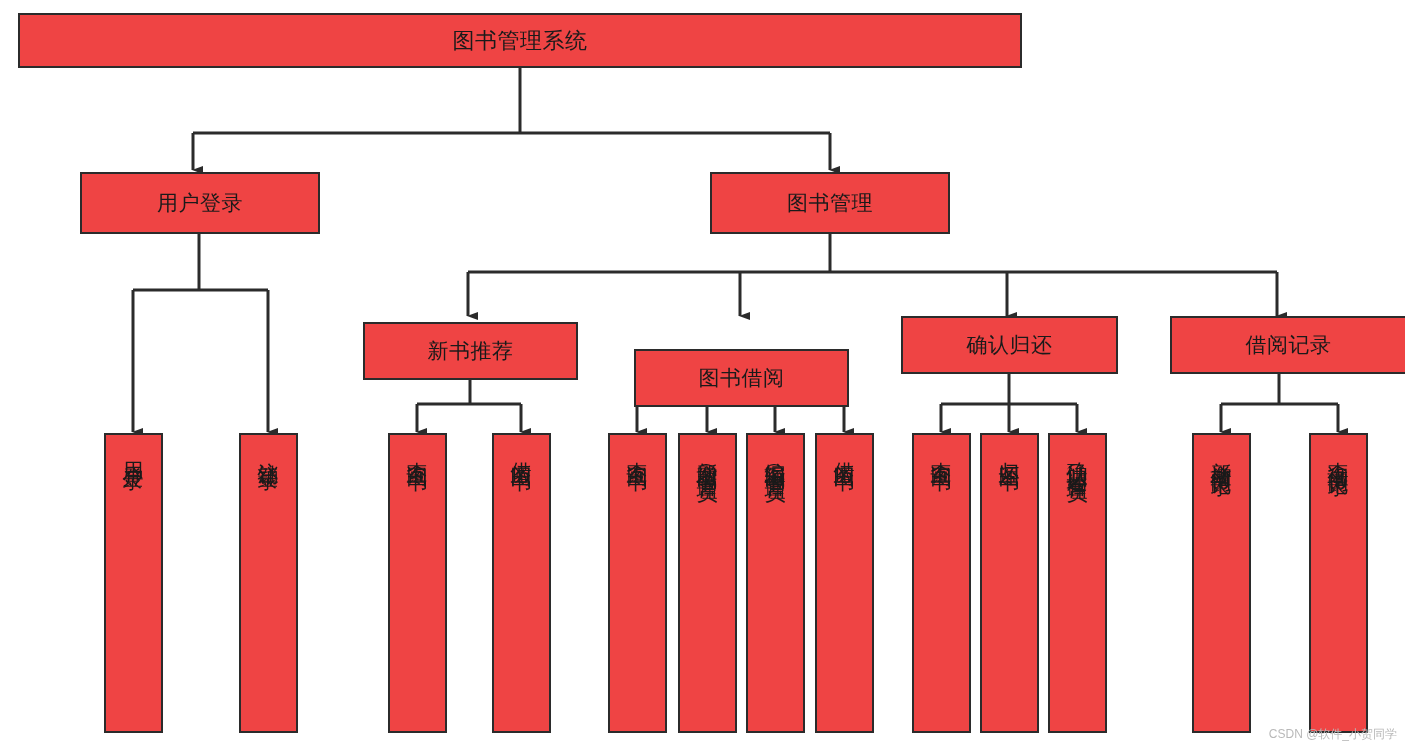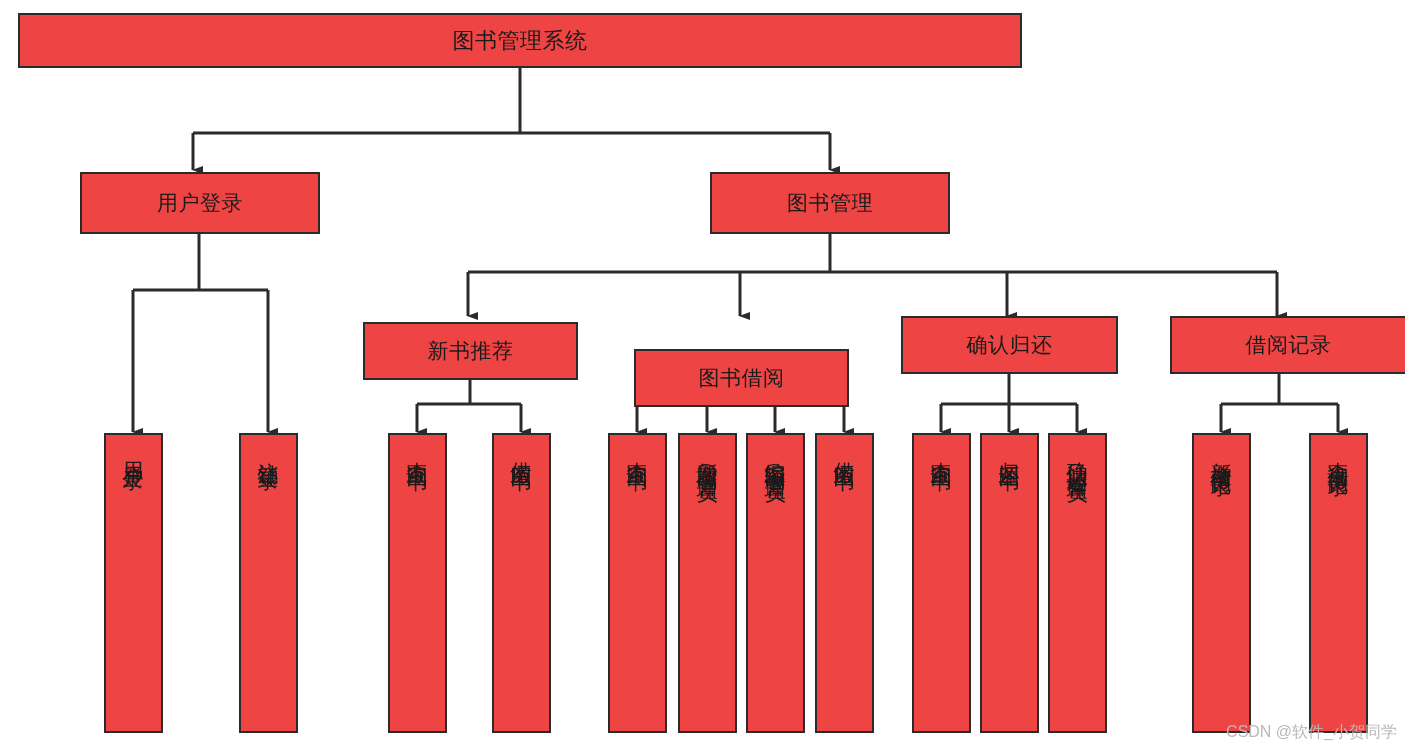--- a/index.html
+++ b/index.html
@@ -61,21 +61,21 @@
     text-orientation: upright;
     font-size: 21px;
     line-height: 1.0;
     letter-spacing: 3px;
     text-align: left;
   }
   #watermark {
     position: absolute;
     right: 8px;
     bottom: 4px;
-    font-size: 16px;
+    font-size: 12px;
     color: #b9b9b9;
     white-space: nowrap;
     user-select: none;
   }
 </style>
 </head>
 <body>
 
 <div id="diagram-root">
 

